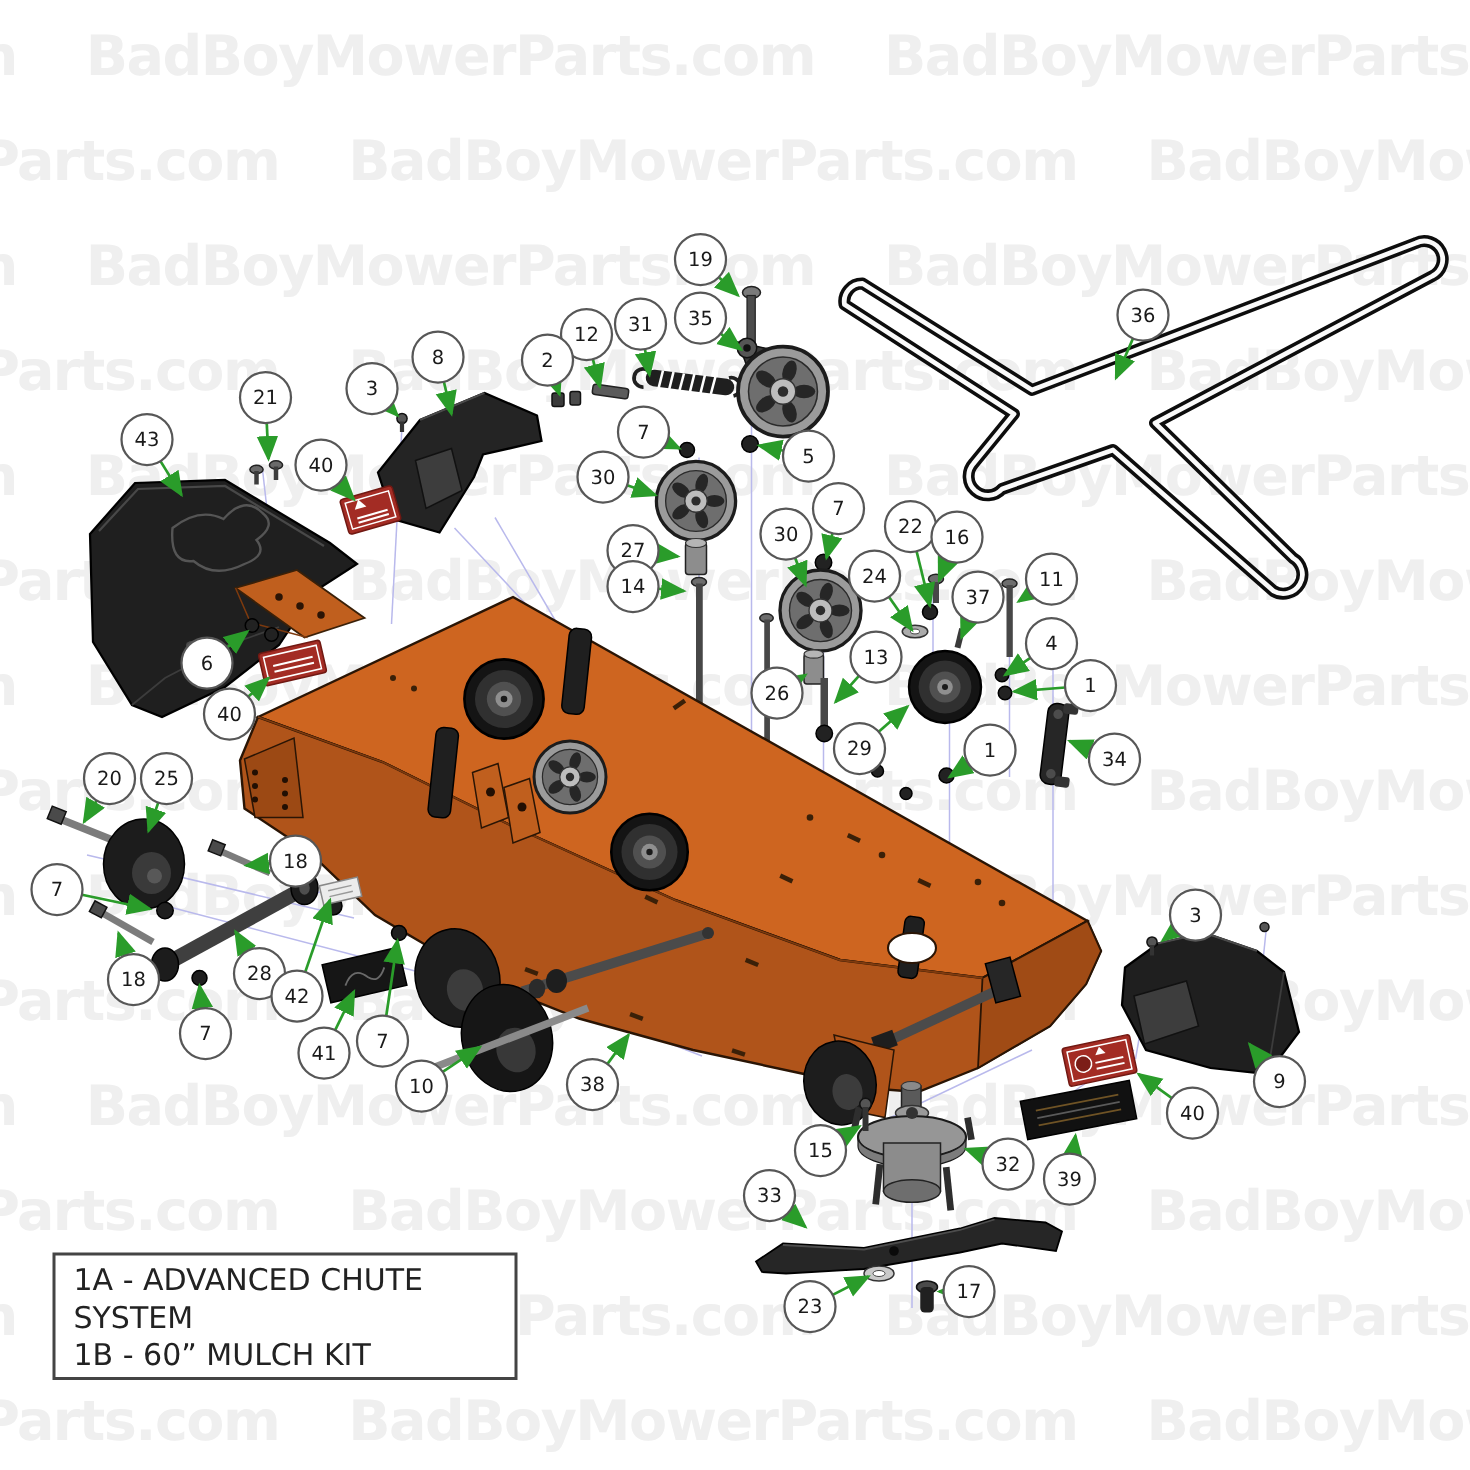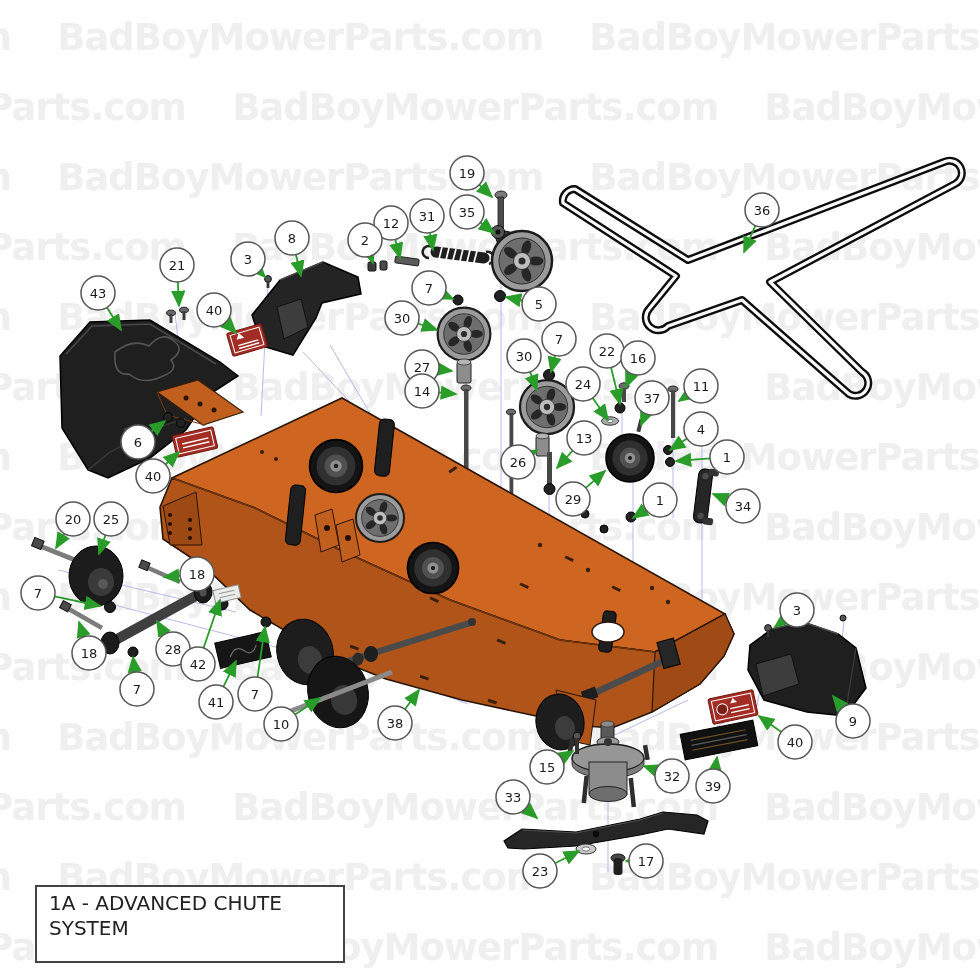--- a/index.html
+++ b/index.html
@@ -6,22 +6,22 @@
   .stage{position:relative;width:980px;height:980px;overflow:hidden;background:#fff;
          font-family:"DejaVu Sans","Liberation Sans",sans-serif;}
   .watermarks{position:absolute;inset:0;z-index:0;}
   .wm-row{position:absolute;white-space:nowrap;font-weight:bold;font-size:37px;
           letter-spacing:-1px;color:#efefef;}
   .wm-row span{margin-right:46px;}
   .diagram-svg{position:absolute;left:0;top:0;z-index:1;}
   .page-title{position:absolute;top:14px;left:0;width:100%;text-align:center;z-index:2;}
   .page-title span{display:inline-block;font-size:31px;font-weight:800;letter-spacing:-1px;
           color:#000;transform:scaleX(.92);}
-  .legend-box{position:absolute;left:35px;top:885px;width:294px;z-index:2;background:#fff;
-          border:2px solid #444;padding:4px 0 20px 12px;}
+  .legend-box{position:absolute;left:35px;top:835px;width:294px;z-index:2;background:#fff;
+          border:2px solid #444;padding:4px 0 2px 12px;}
   .legend-box div{font-size:20px;line-height:25px;color:#222;}
   .leader{stroke:#2a9c2a;stroke-width:1.8;fill:none;}
   .balloon circle{fill:#fff;stroke:#575757;stroke-width:1.5;}
   .balloon text{font-family:"DejaVu Sans","Liberation Sans",sans-serif;font-size:13px;
           fill:#1a1a1a;text-anchor:middle;}
   .asm{stroke:#b9b9ec;stroke-width:1;fill:none;}
 </style>
 </head>
 <body>
 
@@ -683,15 +683,16 @@
         <line x1="629" y1="861" x2="626" y2="861" class="leader" marker-end="url(#arrow)"></line>
         <g class="balloon">
           <circle cx="646" cy="861" r="17"></circle>
           <text x="646" y="865.5">17</text>
         </g>
       </g>
   </svg>
 
   <div class="legend-box">
     <div>1A - ADVANCED CHUTE SYSTEM</div>
+    <div>1B - 60” MULCH KIT</div>
   </div>
 
 </div>
 
 </body></html>

